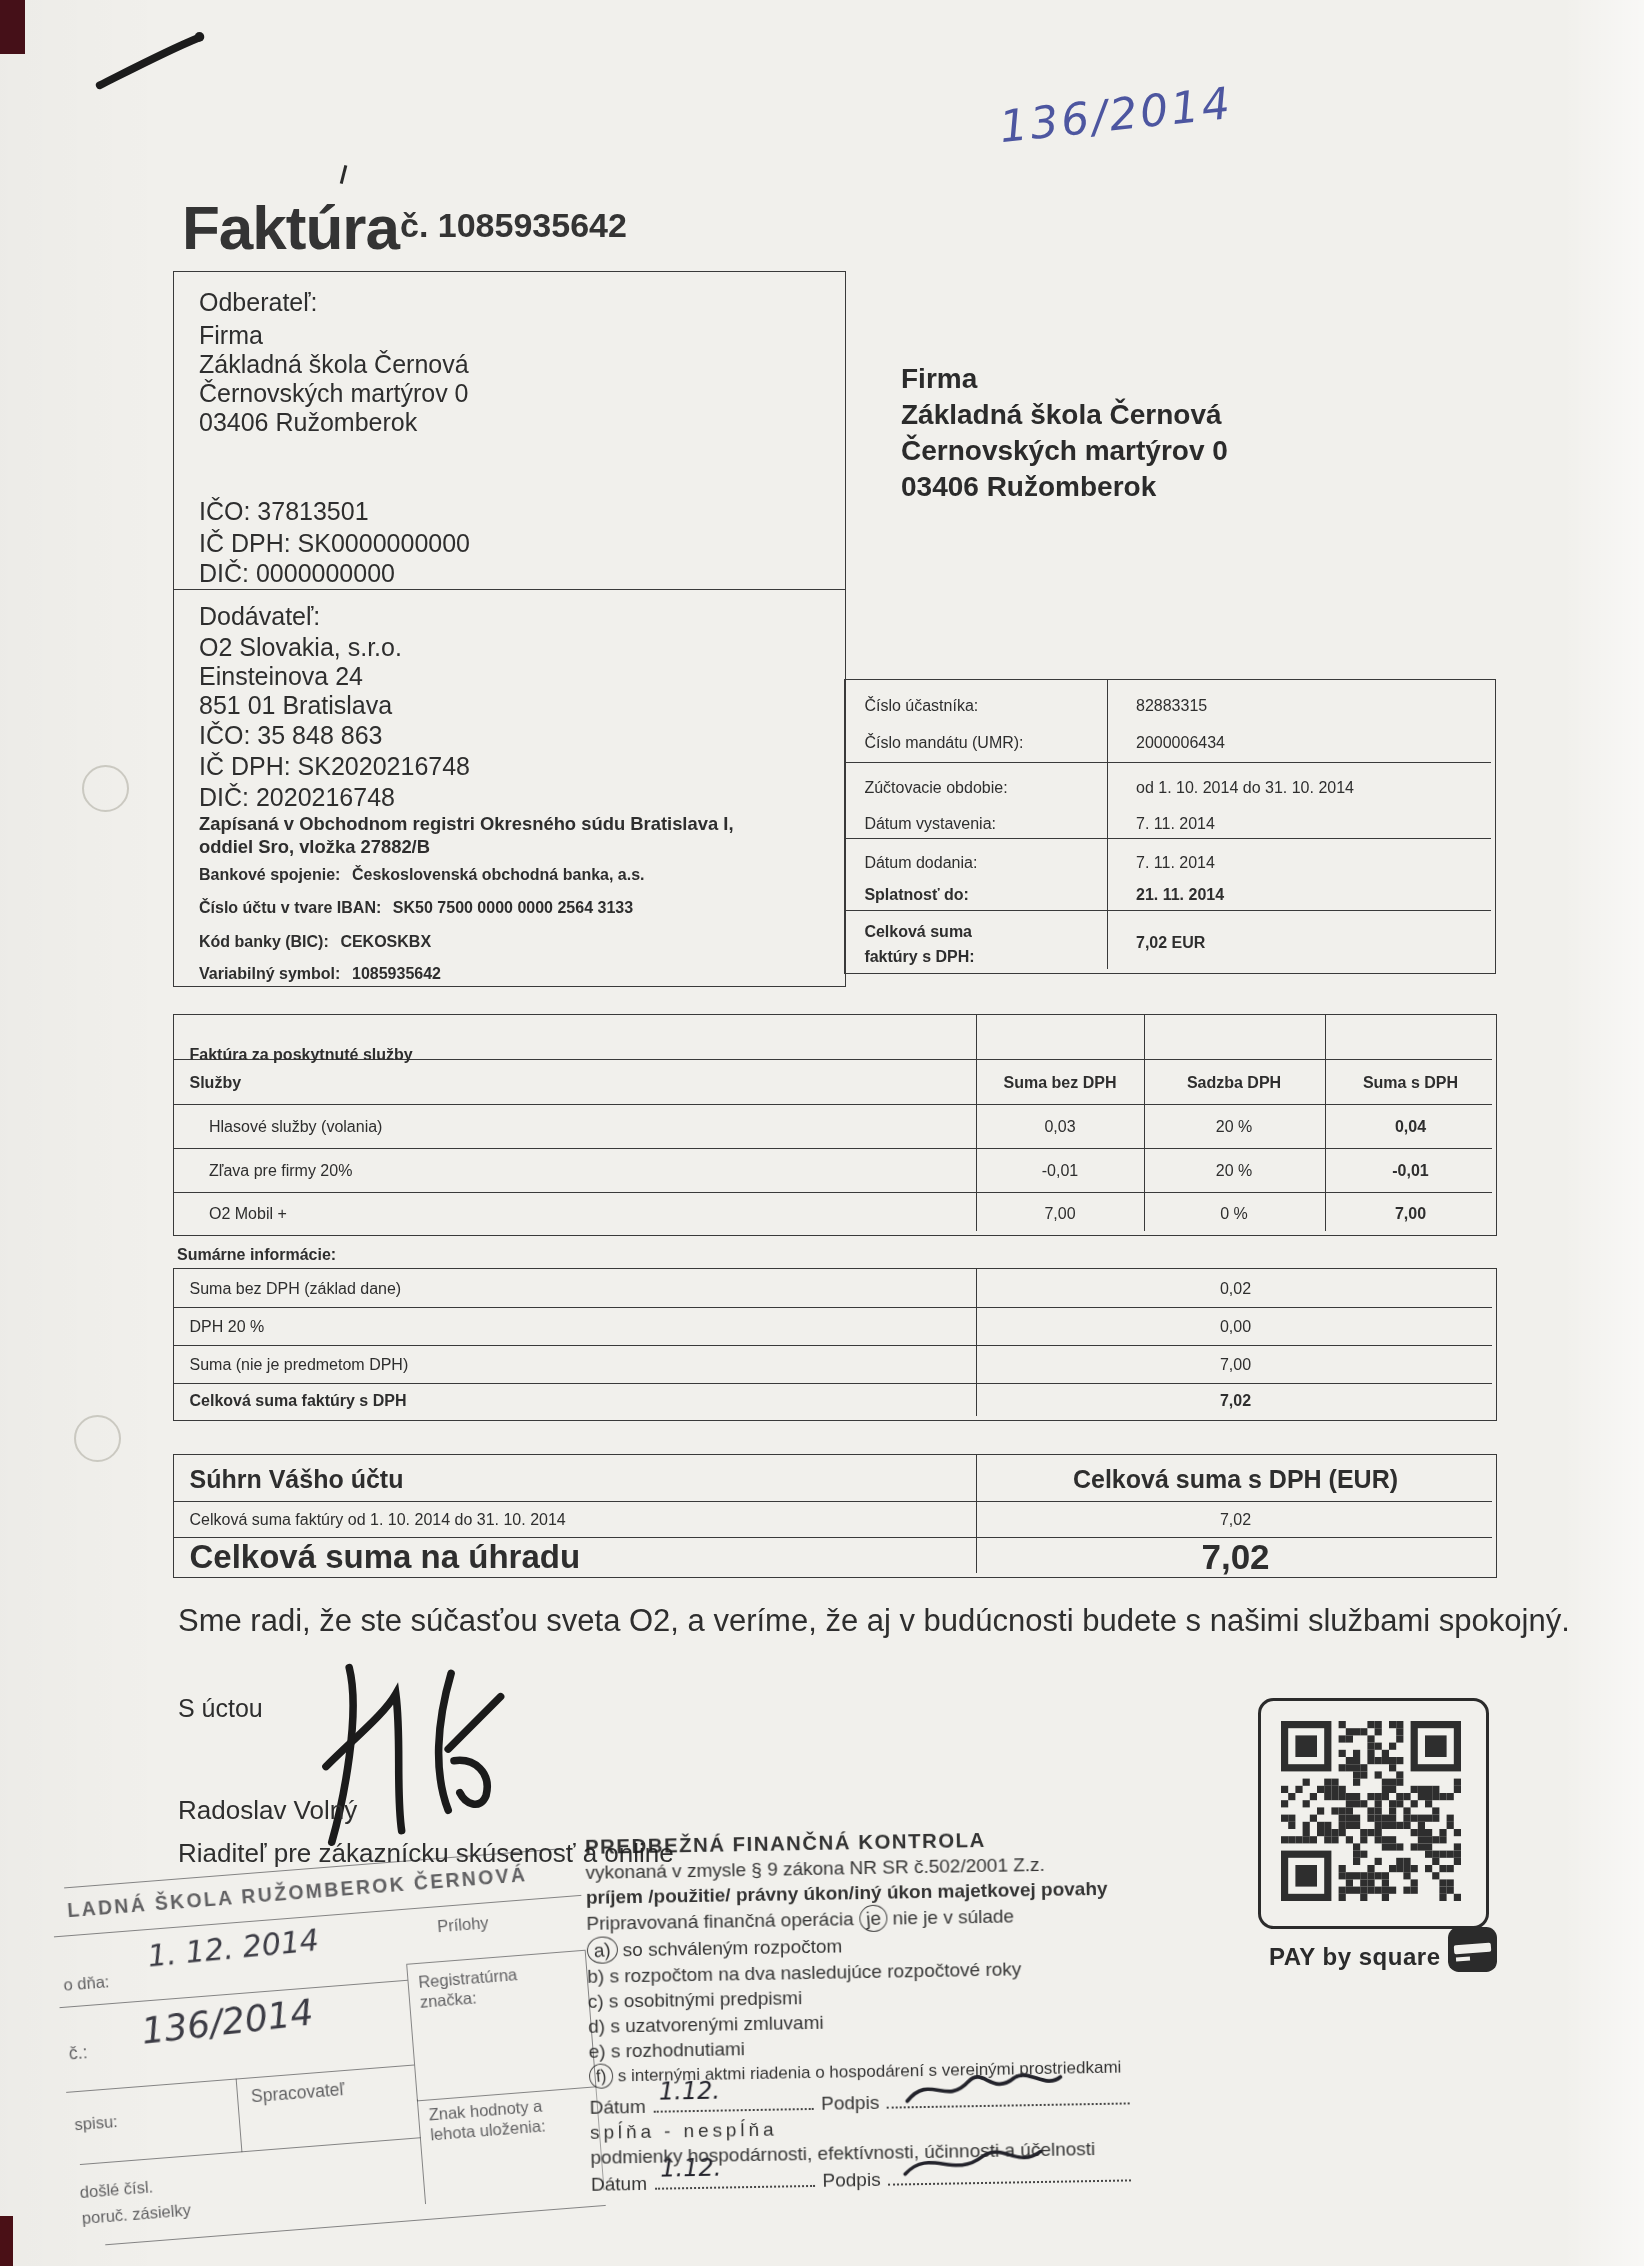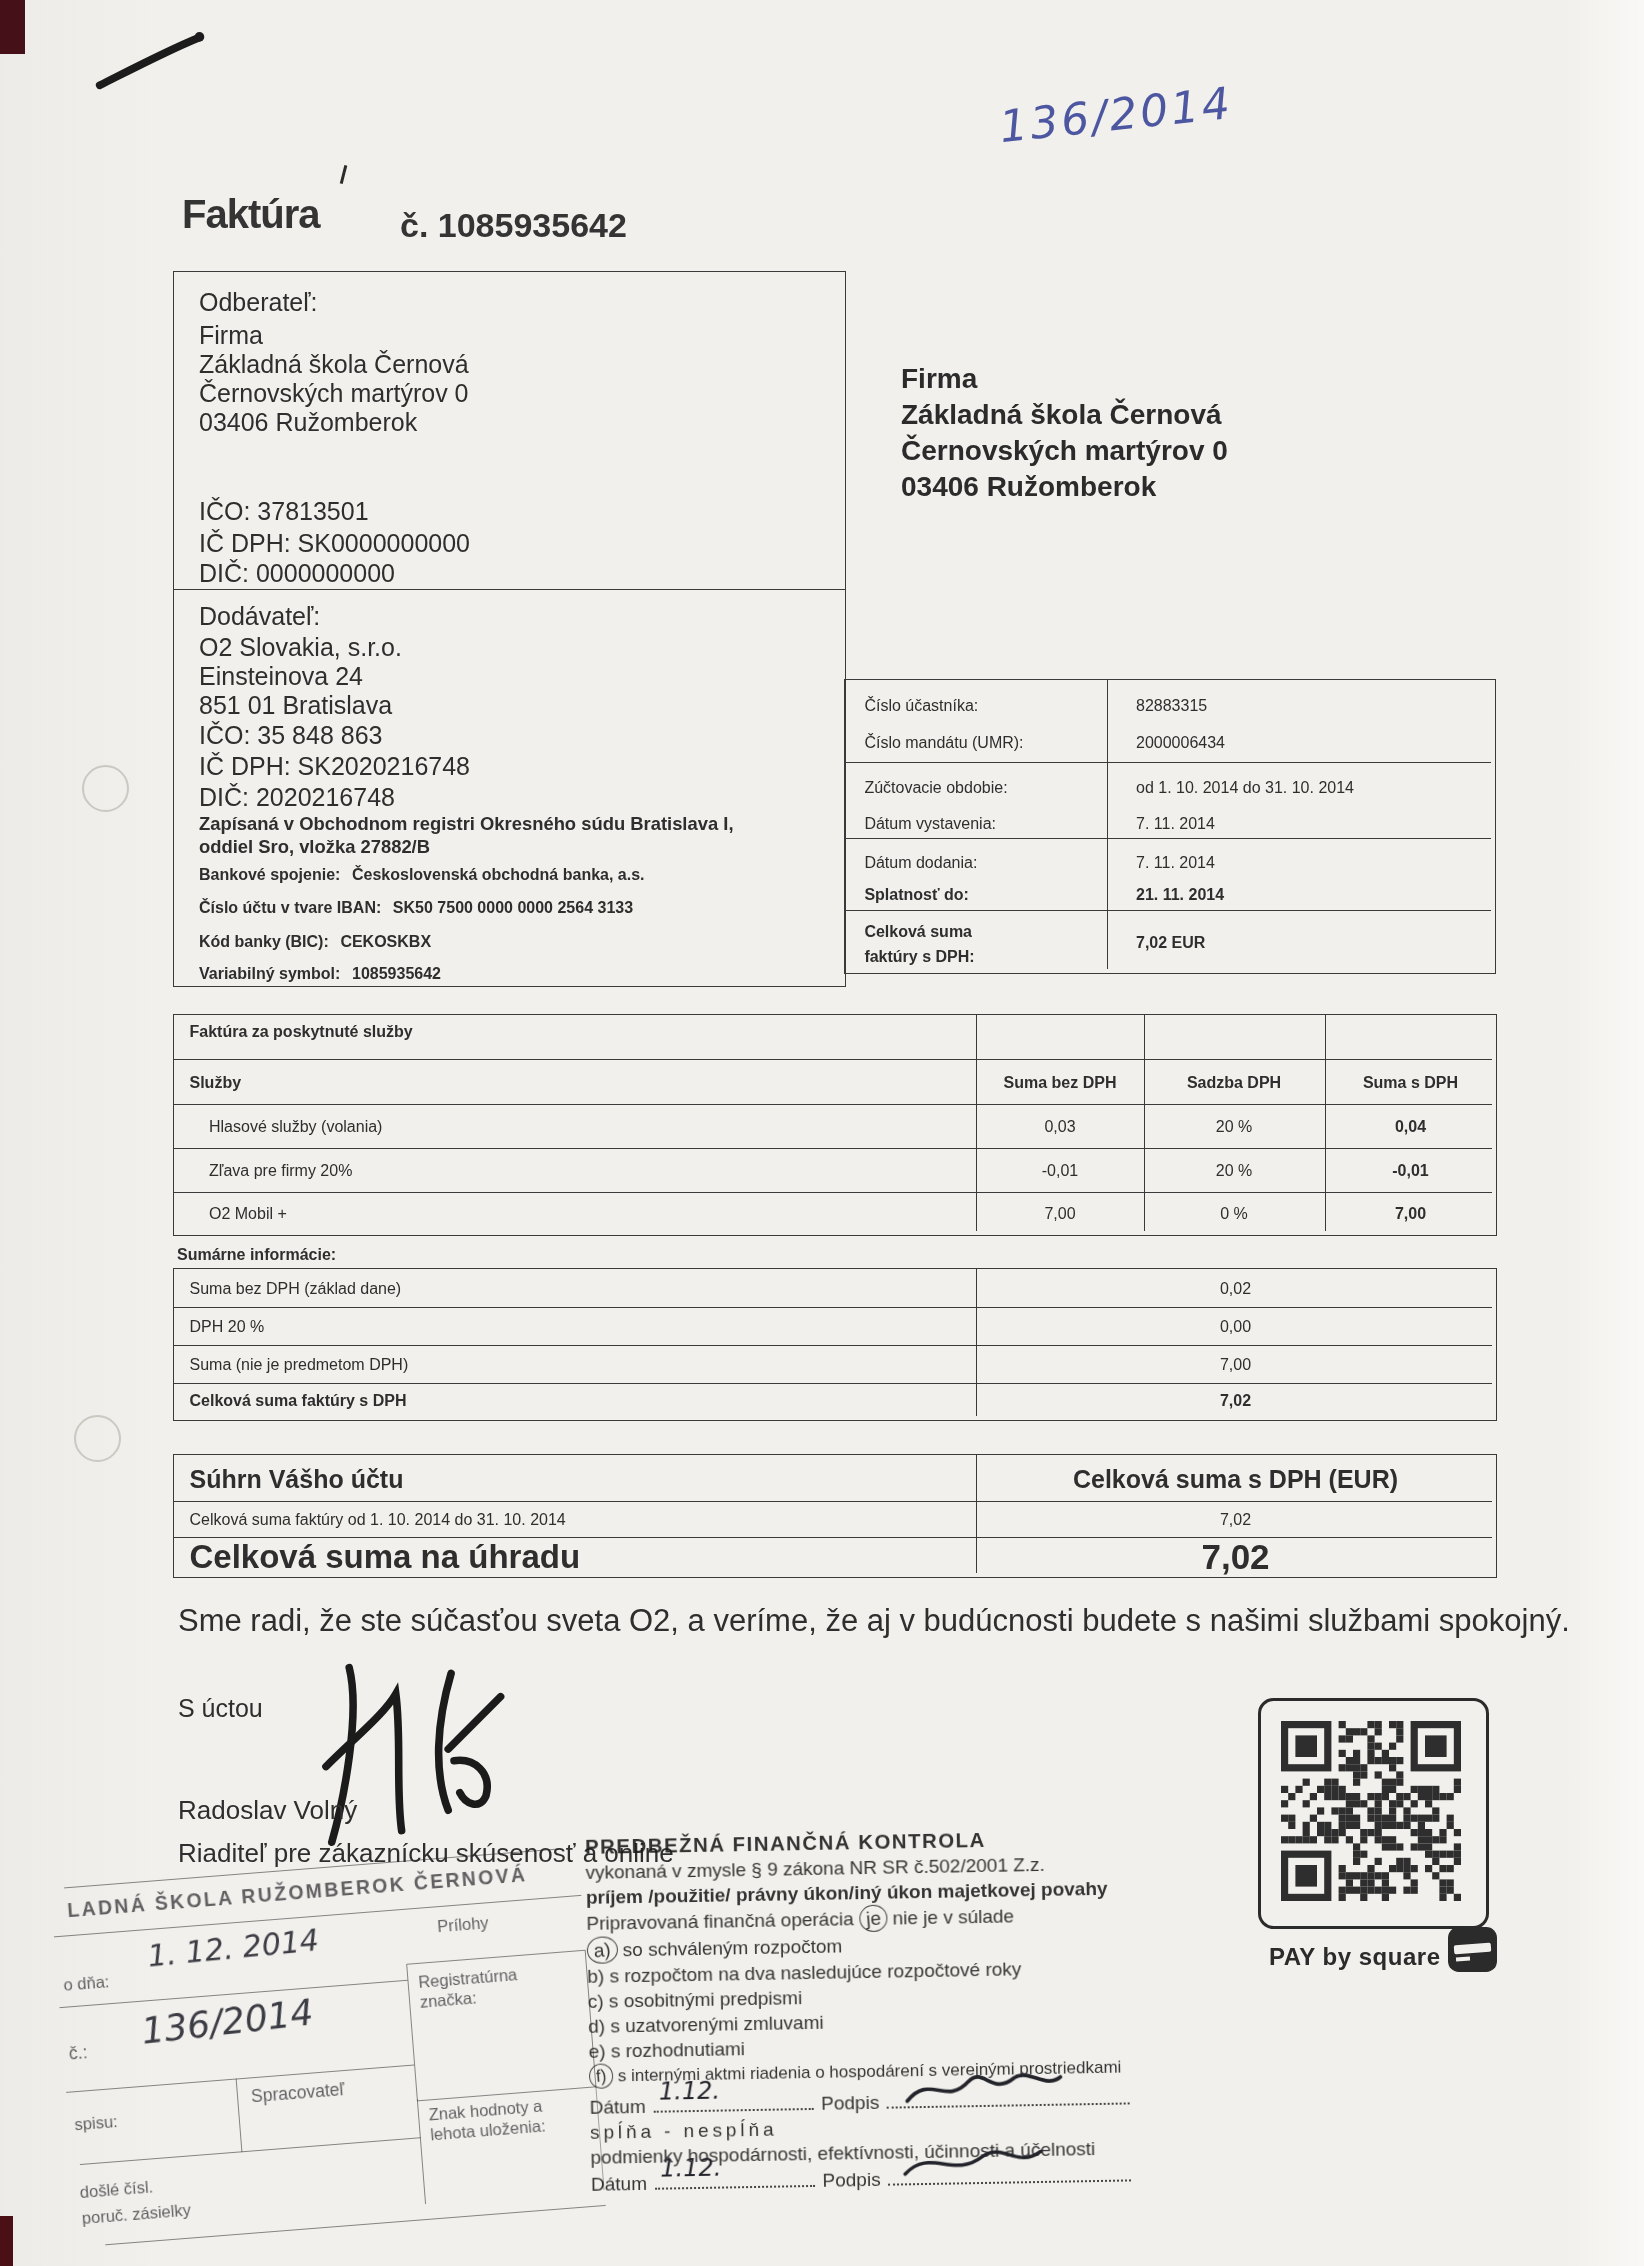--- a/index.html
+++ b/index.html
@@ -24,21 +24,21 @@
   .t25{font-size:16px;line-height:28px;}
   .t19{font-size:18.4px;line-height:22px;font-weight:bold;}
   .val{margin-left:11.6px;}
 
   
   .corner-tl{left:0;top:0;width:25px;height:54px;background:#451018;}
   .corner-bl{left:0;top:2216px;width:12.6px;height:50px;background:#4a1016;}
   .hole{border-radius:50%;border:2.9px solid rgba(165,163,152,.5);width:43px;height:43px;}
 
   
-  .title-main{left:182px;top:192px;font-size:40px;font-weight:700;color:#343434;letter-spacing:-1px;}
+  .title-main{left:182px;top:192px;font-size:62px;font-weight:700;color:#343434;letter-spacing:-1px;}
   .title-no{left:400px;top:206px;font-size:34px;font-weight:700;color:#343434;}
   .pen-tick{left:342px;top:165px;width:2.9px;height:19.4px;background:#2b2b2b;transform:rotate(14deg);}
 
   
   .hw{font-family:"DejaVu Sans", sans-serif;font-style:italic;}
   .ref-hw{left:999px;top:89px;font-size:44px;color:#4d56a0;transform:rotate(-6deg);letter-spacing:2.9px;}
 
   
   .left-box{left:173px;top:271px;width:671px;height:714px;}
   .lb{left:25px;}
@@ -171,21 +171,21 @@
 
   <div class="abs box svc">
     <div class="vline" style="left:802px;top:0;height:216px;"></div>
     <div class="vline" style="left:970px;top:0;height:216px;"></div>
     <div class="vline" style="left:1151px;top:0;height:216px;"></div>
     <div class="hline" style="left:0;top:44px;width:1318px;"></div>
     <div class="hline" style="left:0;top:89px;width:1318px;"></div>
     <div class="hline" style="left:0;top:133px;width:1318px;"></div>
     <div class="hline" style="left:0;top:177px;width:1318px;"></div>
 
-    <div class="abs t25 b" style="left:15.5px;top:3px;text-align:right;">Faktúra za poskytnuté služby</div>
+    <div class="abs t25 b" style="left:15.5px;top:26px;text-align:right;">Faktúra za poskytnuté služby</div>
 
     <div class="abs t25 b" style="left:15.5px;top:54px;">Služby</div>
     <div class="abs t25 b cell-c2" style="top:54px;">Suma bez DPH</div>
     <div class="abs t25 b cell-c3" style="top:54px;">Sadzba DPH</div>
     <div class="abs t25 b cell-c4" style="top:54px;">Suma s DPH</div>
 
     <div class="abs t25" style="left:35px;top:98px;">Hlasové služby (volania)</div>
     <div class="abs t25 cell-c2" style="top:98px;">0,03</div>
     <div class="abs t25 cell-c3" style="top:98px;">20 %</div>
     <div class="abs t25 b cell-c4" style="top:98px;">0,04</div>

